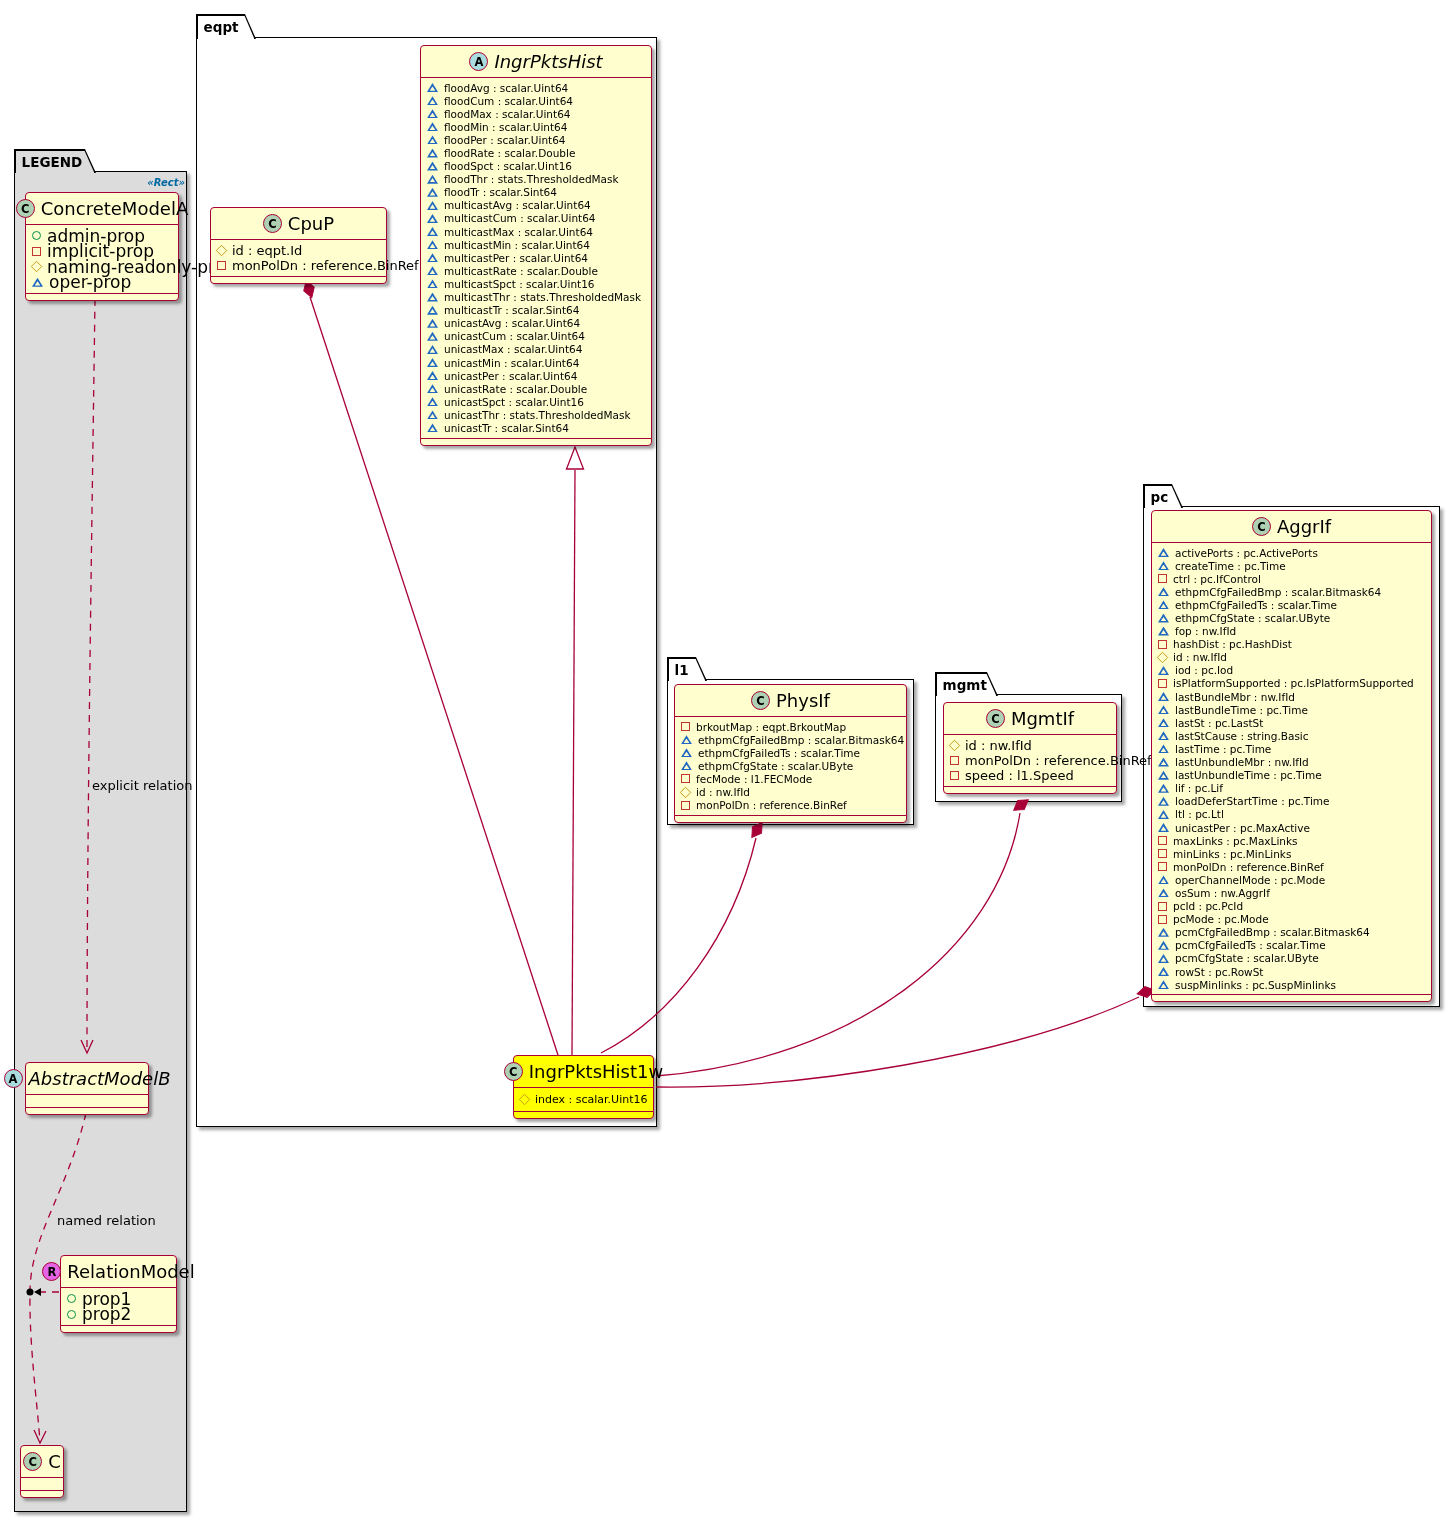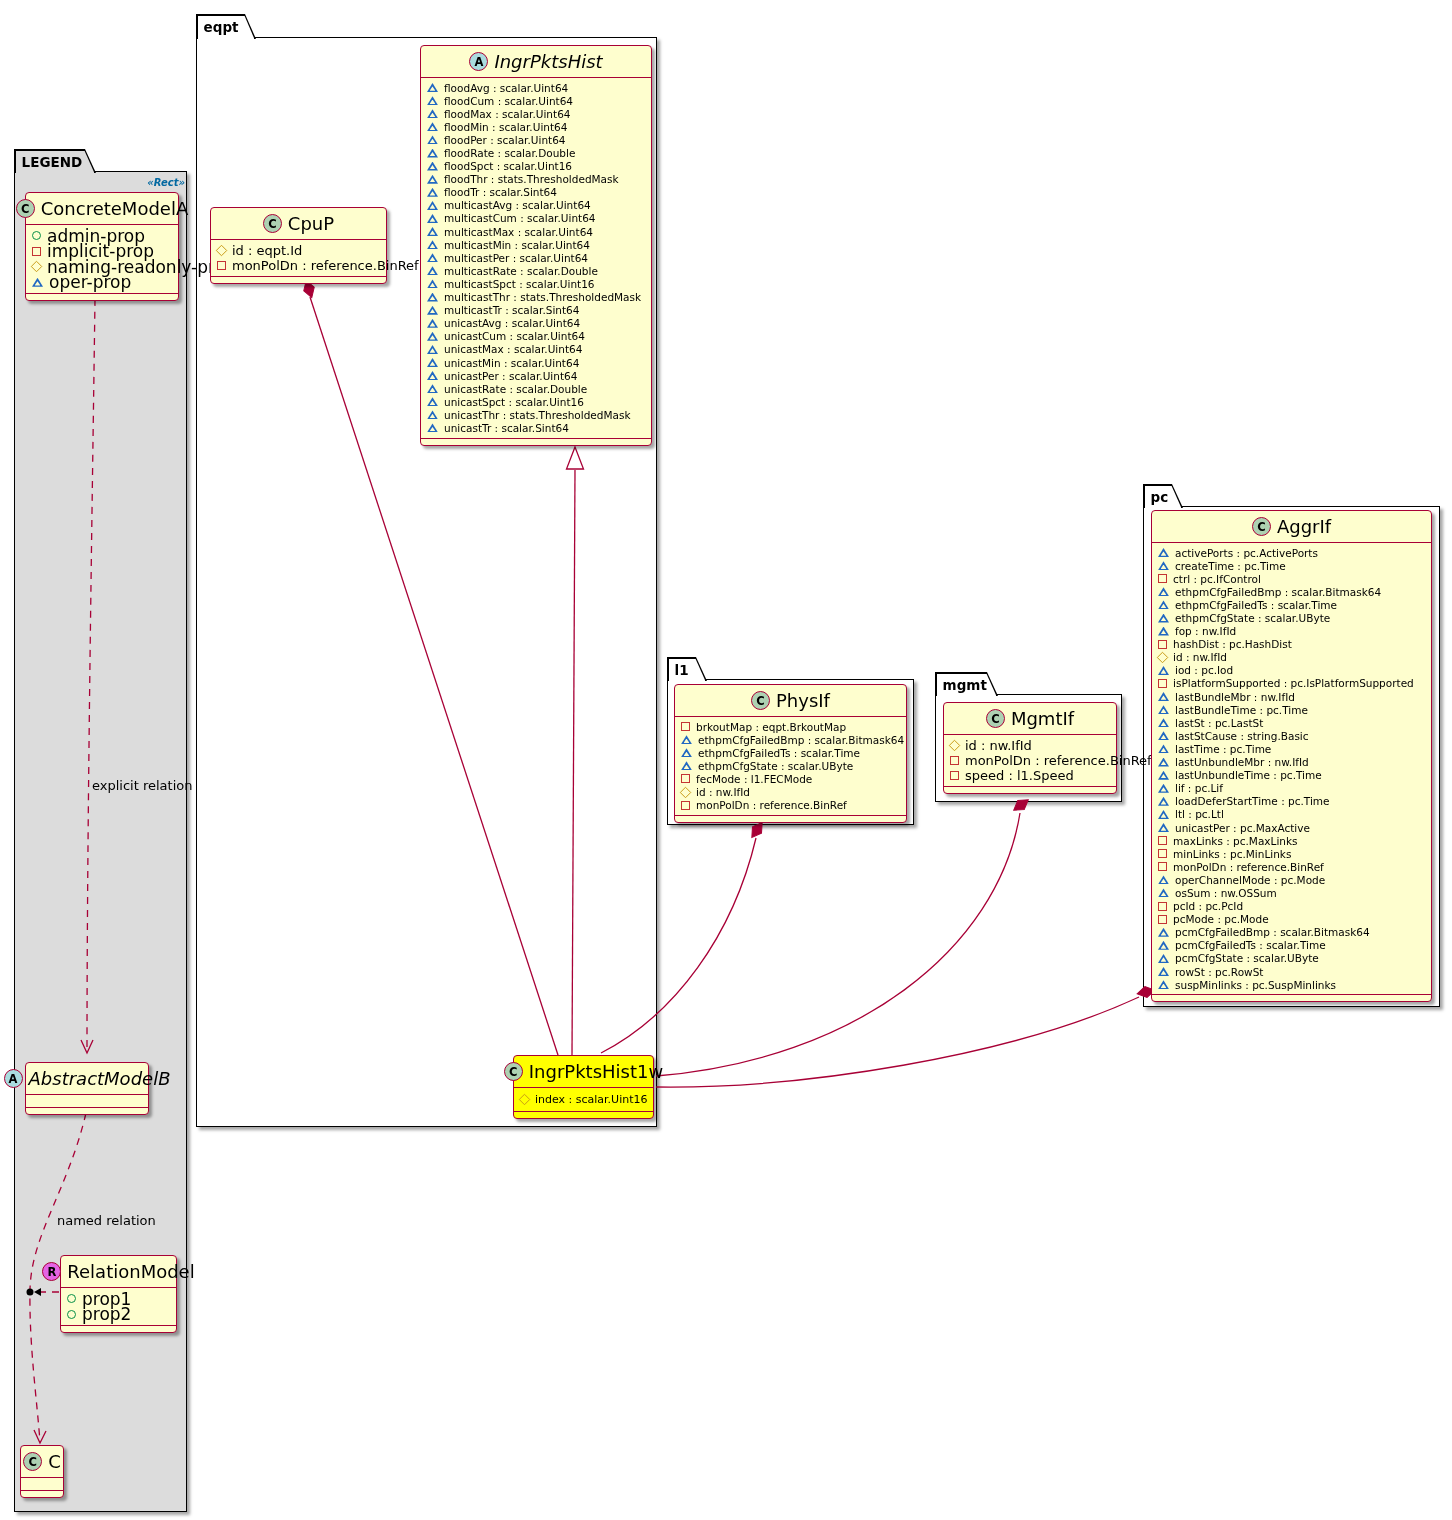--- a/index.html
+++ b/index.html
@@ -498,21 +498,21 @@
         <div class="attr-row">
           <span class="ic ic-implicit"></span>
           <span>monPolDn : reference.BinRef</span>
         </div>
         <div class="attr-row">
           <span class="ic ic-oper"></span>
           <span>operChannelMode : pc.Mode</span>
         </div>
         <div class="attr-row">
           <span class="ic ic-oper"></span>
-          <span>osSum : nw.OSSum</span>
+          <span>osSum : nw.AggrIf</span>
         </div>
         <div class="attr-row">
           <span class="ic ic-implicit"></span>
           <span>pcId : pc.PcId</span>
         </div>
         <div class="attr-row">
           <span class="ic ic-implicit"></span>
           <span>pcMode : pc.Mode</span>
         </div>
         <div class="attr-row">

